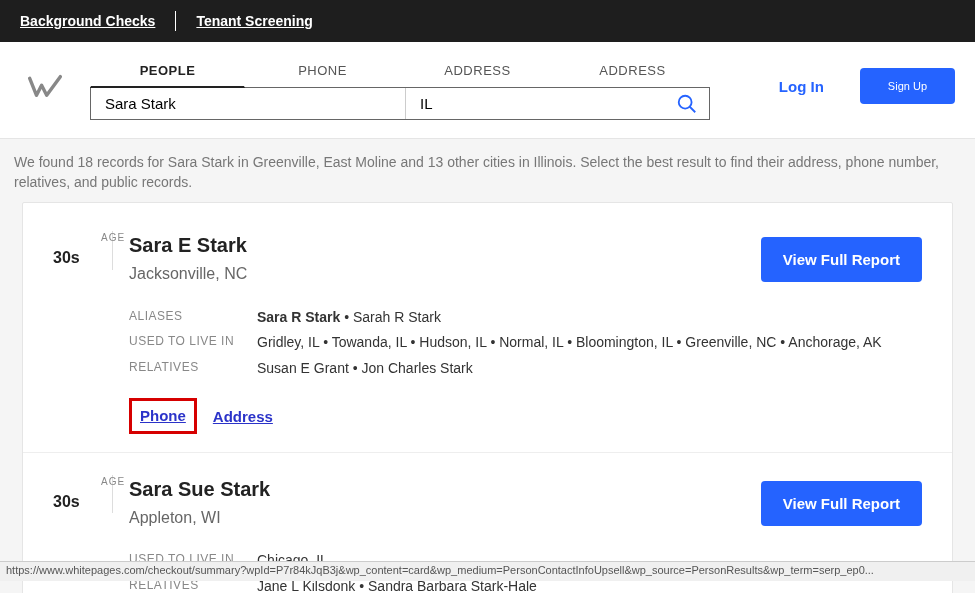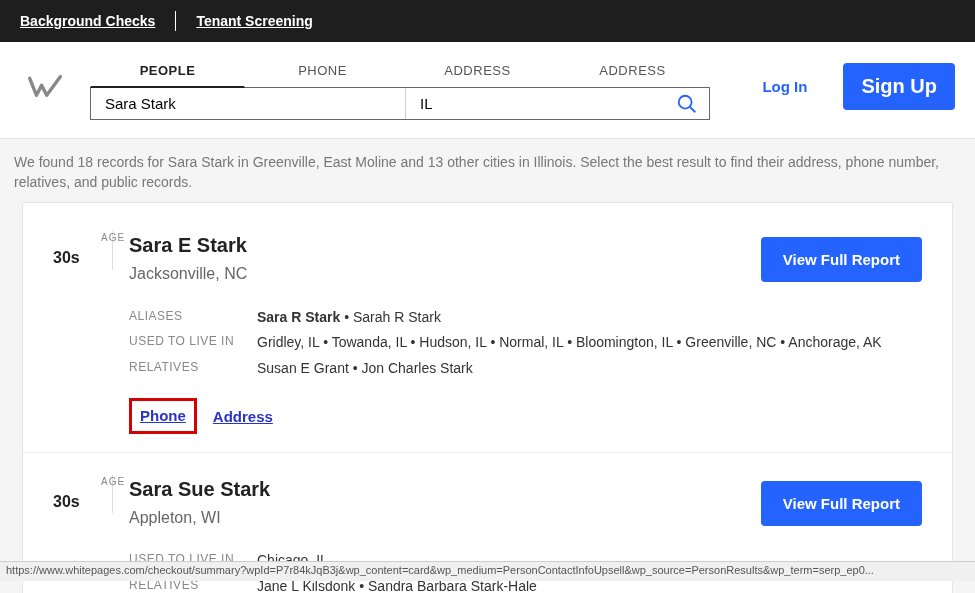--- a/index.html
+++ b/index.html
@@ -15,21 +15,21 @@
   .tab { flex: 0 0 auto; width: 155px; text-align: center; padding: 10px 0 8px 0; font-size: 13px; letter-spacing: 0.5px; color: #555; cursor: pointer; border: 1px solid transparent; }
   .tab.active { font-weight: 700; color: #222; border-bottom: 2px solid #222; }
   .search-row { display: flex; border: 1px solid #666; height: 33px; align-items: stretch; margin-top: -1px; }
   .search-row input { border: none; outline: none; font-size: 15px; padding: 0 14px; }
   .name-input { flex: 1; }
   .loc-input { width: 260px; border-left: 1px solid #ccc !important; }
   .search-btn { width: 44px; display:flex; align-items:center; justify-content:center; cursor:pointer; background:#fff; border:none; }
   .search-btn svg { width: 22px; height: 22px; stroke: #2563ff; }
   .header-spacer { flex: 1; }
   .login-link { color: #2563ff; font-weight: 700; font-size: 15px; text-decoration: none; margin-right: 16px; cursor:pointer; }
-  .signup-btn { background: #2563ff; color:#fff; font-weight:700; font-size:20px; padding: 12px 18px; border-radius: 4px; border:none; cursor:pointer; }
+  .signup-btn { background: #2563ff; color:#fff; font-weight:400; font-size:11px; padding: 12px 28px; border-radius: 4px; border:none; cursor:pointer; }
   .summary { background:#f5f5f5; padding: 14px 14px 4px 14px; color:#777; font-size: 14px; line-height: 1.4; }
   .results-card { background:#fff; border:1px solid #e5e5e5; margin: 10px 8px 0 8px; border-radius: 2px; padding-top: 6px; }
   .result { padding: 22px 30px 18px 30px; position: relative; }
   .result + .result { border-top: 1px solid #eee; }
   .result-head { display:flex; align-items:flex-start; }
   .age-col { width: 60px; border-right: 1px solid #ddd; padding-right: 8px; }
   .age-label { font-size: 10px; color:#888; letter-spacing:1px;margin-left:48px; }
   .age-val { font-weight:700; font-size:16px; color:#222; margin-top:2px; }
   .person-col { padding-left: 16px; flex:1; }
   .person-name { font-size: 20px; font-weight:700; color:#222; }

